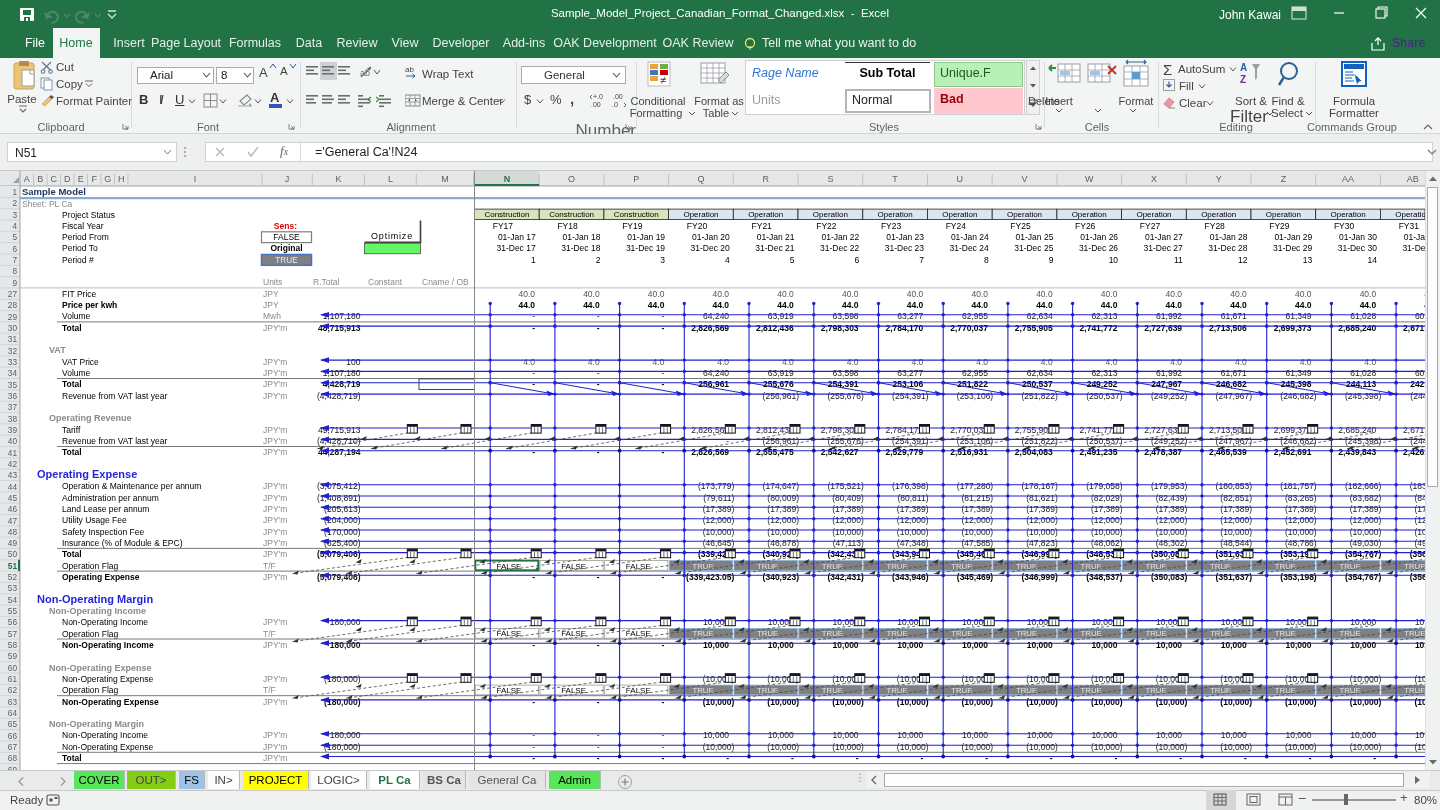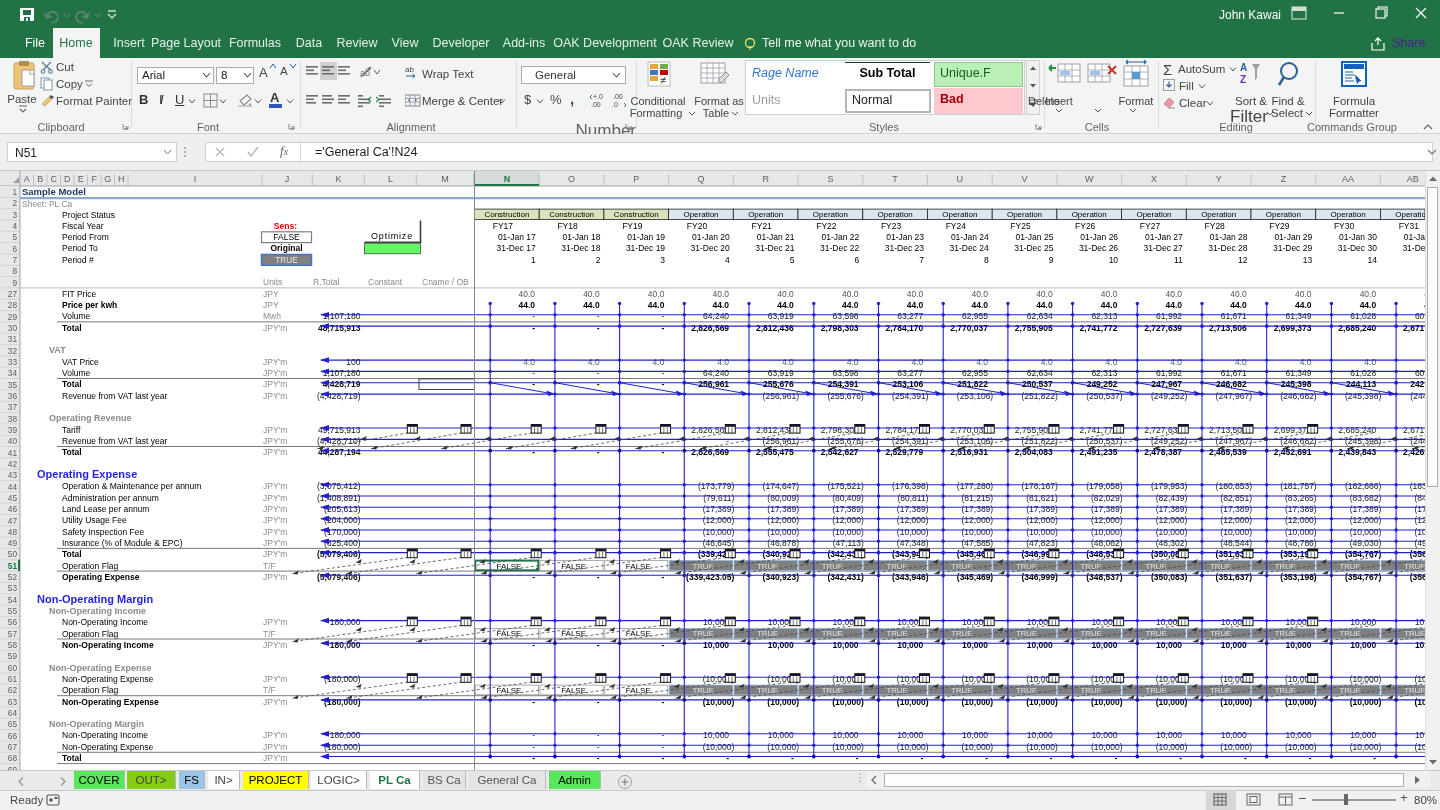--- a/index.html
+++ b/index.html
@@ -12,20 +12,21 @@
 <rect x="8" y="12" width="6" height="4" fill="#217346"></rect>
 <rect x="10" y="13" width="2" height="3" fill="#fff"></rect>
 <path d="M31 13 a5.5 5.5 0 1 1 4 4.5" fill="none" stroke="#55836c" stroke-width="2"></path>
 <path d="M28 7 l2 7 7-2z" fill="#55836c"></path>
 <path d="M48 9 l3 3 3-3" fill="none" stroke="#55836c" stroke-width="1.2"></path>
 <path d="M71 13 a5.5 5.5 0 1 0 -4 4.5" fill="none" stroke="#55836c" stroke-width="2"></path>
 <path d="M74 7 l-2 7 -7-2z" fill="#55836c"></path>
 <path d="M79 9 l3 3 3-3" fill="none" stroke="#55836c" stroke-width="1.2"></path>
 <path d="M92 6 h8 M92 9 l4 4 4-4" fill="none" stroke="#cfe0d5" stroke-width="1.3"></path>
 </svg>
+<div class="ab" style="left:0;top:7px;width:1440px;text-align:center;font-size:11.5px;color:#fff">Sample_Model_Project_Canadian_Format_Changed.xlsx&nbsp;&nbsp;-&nbsp;&nbsp;Excel</div>
 <div class="ab" style="left:1219px;top:8px;font-size:12px;color:#fff">John Kawai</div>
 <svg style="position:absolute;left:1290px;top:5px" width="150" height="18" viewBox="0 0 150 18">
 <rect x="2" y="2" width="14" height="12" fill="none" stroke="#cfe0d5" stroke-width="1.1"></rect>
 <rect x="2" y="2" width="14" height="4" fill="#cfe0d5"></rect>
 <path d="M9 12 l0 -5 m-2.5 2 l2.5 -2.5 2.5 2.5" stroke="#217346" stroke-width="1.1" fill="none"></path>
 <path d="M44 8 l10 0" stroke="#fff" stroke-width="1.2"></path>
 <rect x="86" y="4" width="9" height="9" fill="none" stroke="#fff" stroke-width="1.1"></rect>
 <path d="M88 4 l0 -2 9 0 0 9 -2 0" fill="none" stroke="#fff" stroke-width="1.1"></path>
 <path d="M126 3 l10 10 m0 -10 l-10 10" stroke="#fff" stroke-width="1.2"></path>
 </svg>
@@ -103,21 +104,21 @@
     </svg>
 <div class="ab" style="left:56px;top:78px;font-size:11.5px;color:#444;font-weight:normal">Copy</div>
 <svg style="position:absolute;left:84px;top:80px" width="10" height="8" viewBox="0 0 10 8">
       <path d="M1 1 h8 M2 3.5 l3 3 3-3" stroke="#666" stroke-width="1" fill="none"></path>
     </svg>
 <svg style="position:absolute;left:40px;top:94px" width="14" height="13" viewBox="0 0 14 13">
       <path d="M2 10 l7-7 3 2 -7 7 z" fill="#edc473" stroke="#caa05a" stroke-width="0.8"></path>
       <path d="M9 3 l2-2 3 2 -2 2z" fill="#555"></path>
     </svg>
 <div class="ab" style="left:56px;top:95px;font-size:11.5px;color:#444;font-weight:normal">Format Painter</div>
-<div class="ab" style="left:137px;top:67px;width:77px;height:17px;background:#fff;border:1px solid #ababab;font-size:11.5px;color:#222;padding:1px 4px">Arial</div>
+<div class="ab" style="left:137px;top:67px;width:77px;height:17px;background:#fff;border:1px solid #ababab;font-size:11.5px;color:#222;padding:1px 12px">Arial</div>
 <svg style="position:absolute;left:202px;top:71px" width="10" height="8" viewBox="0 0 10 8">
       <path d="M1 2 l3.5 4 3.5-4" stroke="#555" stroke-width="1.1" fill="none"></path>
     </svg>
 <div class="ab" style="left:216px;top:67px;width:38px;height:17px;background:#fff;border:1px solid #ababab;font-size:11.5px;color:#222;padding:1px 4px">8</div>
 <svg style="position:absolute;left:243px;top:71px" width="10" height="8" viewBox="0 0 10 8">
       <path d="M1 2 l3.5 4 3.5-4" stroke="#555" stroke-width="1.1" fill="none"></path>
     </svg>
 <div class="ab" style="left:259px;top:65px;font-size:13px;color:#444;font-weight:normal">A</div>
 <svg style="position:absolute;left:269px;top:63px" width="8" height="7" viewBox="0 0 8 7">
       <path d="M1 5 l3-4 3 4" stroke="#2a6099" stroke-width="1" fill="none"></path>
@@ -211,21 +212,21 @@
     </svg>
 <svg style="position:absolute;left:405px;top:93px" width="16" height="15" viewBox="0 0 16 15">
       <rect x="0" y="2" width="15" height="11" fill="none" stroke="#8a8a8a" stroke-width="1"></rect>
       <path d="M0 5.5 h15 M0 9 h15 M5 2 v3 M10 2 v3 M5 9 v4 M10 9 v4" stroke="#8a8a8a" stroke-width="0.8"></path>
       <path d="M3 7.2 l2-1.5 0 3z M12 7.2 l-2-1.5 0 3z" fill="#2a6099"></path>
     </svg>
 <div class="ab" style="left:422px;top:95px;font-size:11.5px;color:#444;font-weight:normal">Merge &amp; Center</div>
 <svg style="position:absolute;left:498px;top:98px" width="9" height="7" viewBox="0 0 9 7">
       <path d="M1 1.5 l3 3.5 3-3.5" stroke="#555" stroke-width="1" fill="none"></path>
     </svg>
-<div class="ab" style="left:521px;top:66px;width:105px;height:18px;background:#fff;border:1px solid #ababab;font-size:11.5px;color:#333;padding:2px 13px">General</div>
+<div class="ab" style="left:521px;top:66px;width:105px;height:18px;background:#fff;border:1px solid #ababab;font-size:11.5px;color:#333;padding:2px 22px">General</div>
 <svg style="position:absolute;left:612px;top:71px" width="10" height="8" viewBox="0 0 10 8">
       <path d="M1 2 l3.5 4 3.5-4" stroke="#555" stroke-width="1.1" fill="none"></path>
     </svg>
 <div class="ab" style="left:524px;top:92px;font-size:13px;color:#444;font-weight:normal">$</div>
 <svg style="position:absolute;left:536px;top:98px" width="9" height="7" viewBox="0 0 9 7">
       <path d="M1 1.5 l3 3.5 3-3.5" stroke="#555" stroke-width="1" fill="none"></path>
     </svg>
 <div class="ab" style="left:550px;top:92px;font-size:13px;color:#444;font-weight:normal">%</div>
 <div class="ab" style="left:570px;top:90px;font-size:15px;color:#444;font-weight:bold">,</div>
 <svg style="position:absolute;left:590px;top:92px" width="18" height="17" viewBox="0 0 18 17">
@@ -2149,21 +2150,21 @@
       <path d="M7 1.5 l-4 4 4 4" stroke="#9a9a9a" stroke-width="1.3" fill="none"></path>
       <path d="M45 1.5 l4 4 -4 4" stroke="#9a9a9a" stroke-width="1.3" fill="none"></path>
     </svg>
 <div class="ab" style="left:74px;top:771px;width:51px;height:18px;background:#58e75a;border-right:1px solid #b5b7b9;color:#000;font-weight:normal;font-size:11.5px;text-align:center;line-height:18px">COVER</div>
 <div class="ab" style="left:127px;top:771px;width:49px;height:18px;background:#84cc16;border-right:1px solid #b5b7b9;color:#444;font-weight:normal;font-size:11.5px;text-align:center;line-height:18px">OUT&gt;</div>
 <div class="ab" style="left:179px;top:771px;width:26px;height:18px;background:#9dc3e6;border-right:1px solid #b5b7b9;color:#000;font-weight:normal;font-size:11.5px;text-align:center;line-height:18px">FS</div>
 <div class="ab" style="left:208px;top:771px;width:32px;height:18px;background:#fdfdfd;border-right:1px solid #b5b7b9;color:#444;font-weight:normal;font-size:11.5px;text-align:center;line-height:18px">IN&gt;</div>
 <div class="ab" style="left:243px;top:771px;width:66px;height:18px;background:#ffff00;border-right:1px solid #b5b7b9;color:#000;font-weight:normal;font-size:11.5px;text-align:center;line-height:18px">PROJECT</div>
 <div class="ab" style="left:311px;top:771px;width:56px;height:18px;background:#fdfdfd;border-right:1px solid #b5b7b9;color:#444;font-weight:normal;font-size:11.5px;text-align:center;line-height:18px">LOGIC&gt;</div>
 <div class="ab" style="left:370px;top:771px;width:50px;height:18px;background:#ffffff;border-right:1px solid #b5b7b9;color:#217346;font-weight:bold;font-size:11.5px;text-align:center;line-height:18px">PL Ca</div>
-<div class="ab" style="left:423px;top:771px;width:43px;height:18px;background:#e4e4e4;border-right:1px solid #b5b7b9;color:#555;font-weight:normal;font-size:11.5px;text-align:center;line-height:18px">BS Ca</div>
+<div class="ab" style="left:423px;top:771px;width:43px;height:18px;background:#e4e4e4;border-right:1px solid #b5b7b9;color:#555;font-weight:bold;font-size:11.5px;text-align:center;line-height:18px">BS Ca</div>
 <div class="ab" style="left:469px;top:771px;width:77px;height:18px;background:#e4e4e4;border-right:1px solid #b5b7b9;color:#555;font-weight:normal;font-size:11.5px;text-align:center;line-height:18px">General Ca</div>
 <div class="ab" style="left:549px;top:771px;width:52px;height:18px;background:#58e75a;border-right:1px solid #b5b7b9;color:#000;font-weight:normal;font-size:11.5px;text-align:center;line-height:18px">Admin</div>
 <svg style="position:absolute;left:618px;top:775px" width="16" height="16" viewBox="0 0 16 16">
       <circle cx="7" cy="7" r="6.5" fill="none" stroke="#9aa0a6" stroke-width="1"></circle>
       <path d="M7 3.5 v7 M3.5 7 h7" stroke="#777" stroke-width="1.1"></path>
     </svg>
 <div class="ab" style="left:855px;top:772px;font-size:10px;color:#888">⋮</div>
 <div class="ab" style="left:866px;top:771px;width:564px;height:17px;background:#f0f1f1"></div>
 <svg style="position:absolute;left:868px;top:774px" width="12" height="12" viewBox="0 0 12 12">
       <path d="M8 2 l-4 4 4 4" stroke="#6a6a6a" stroke-width="1.4" fill="none"></path>

